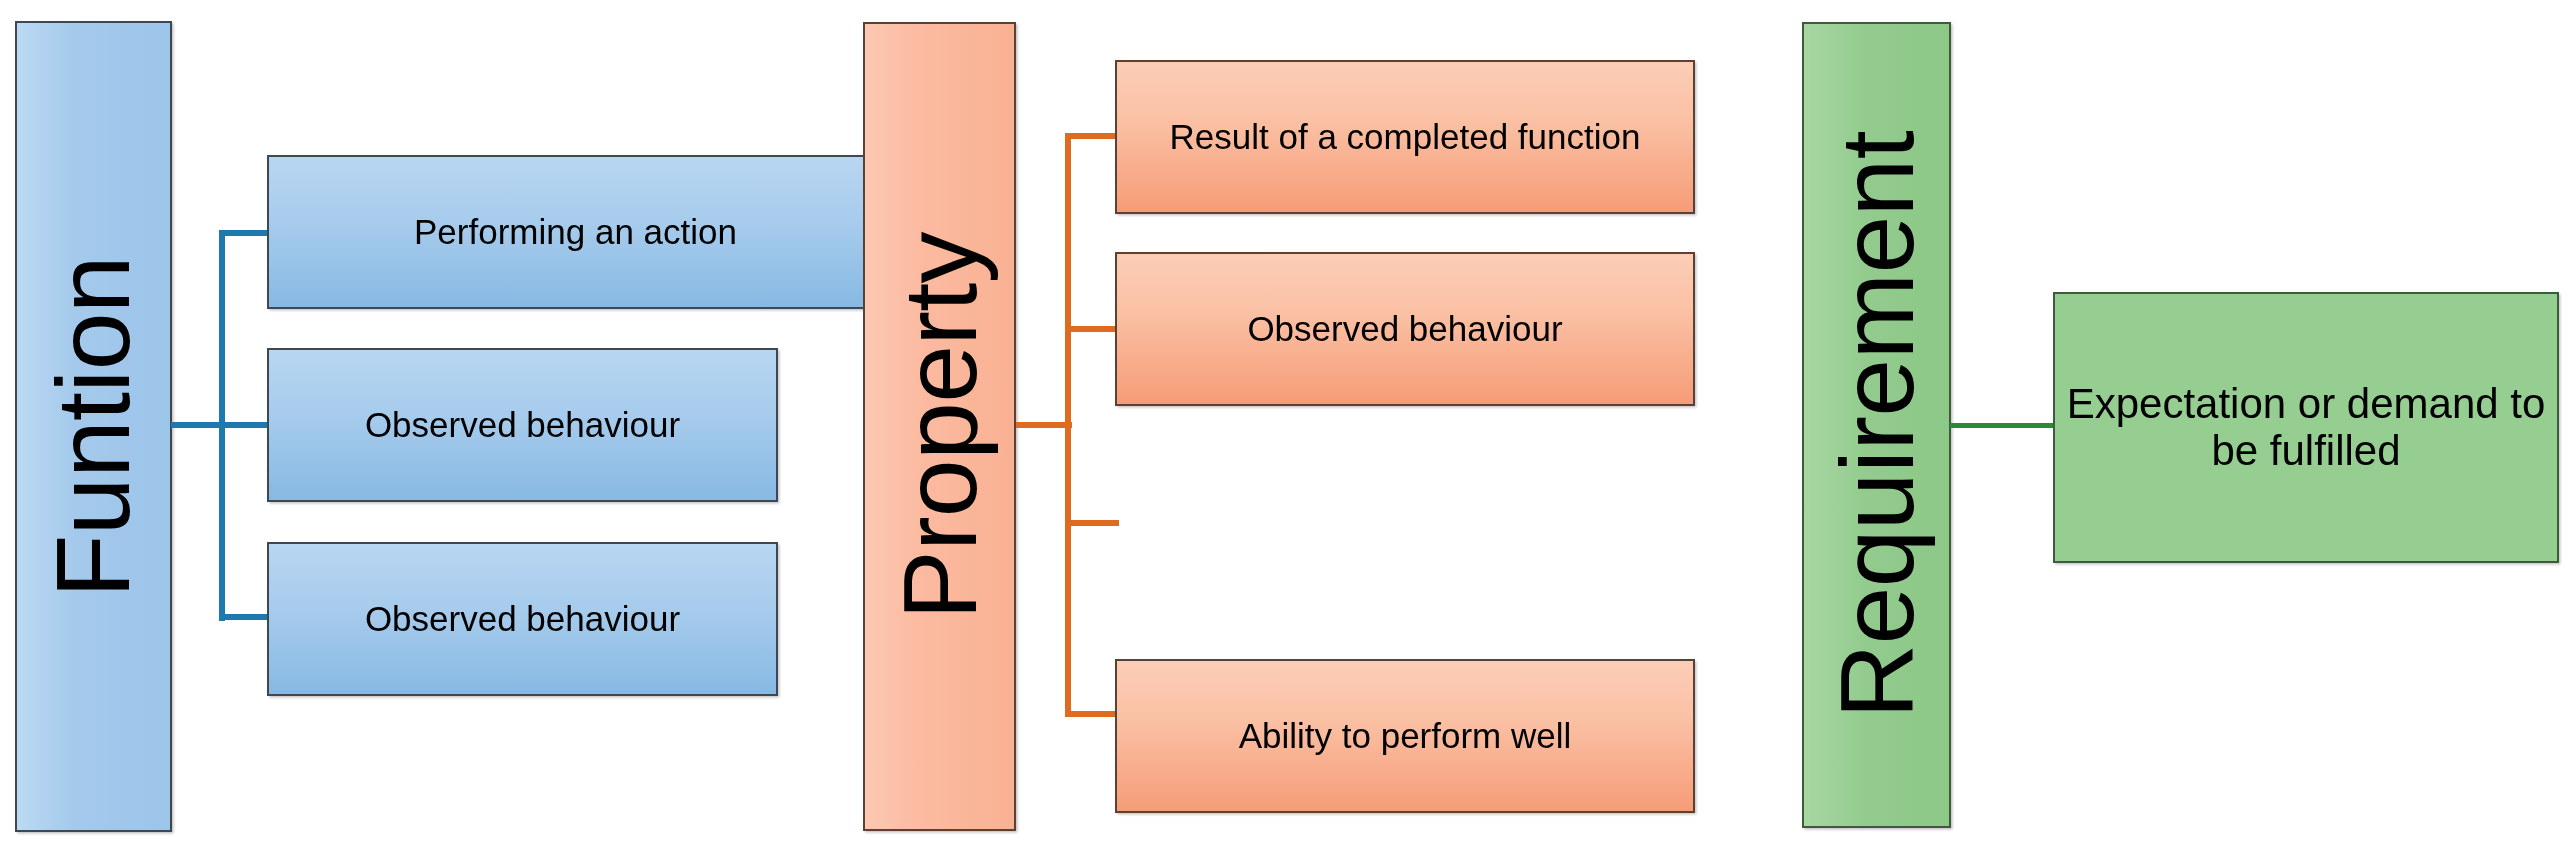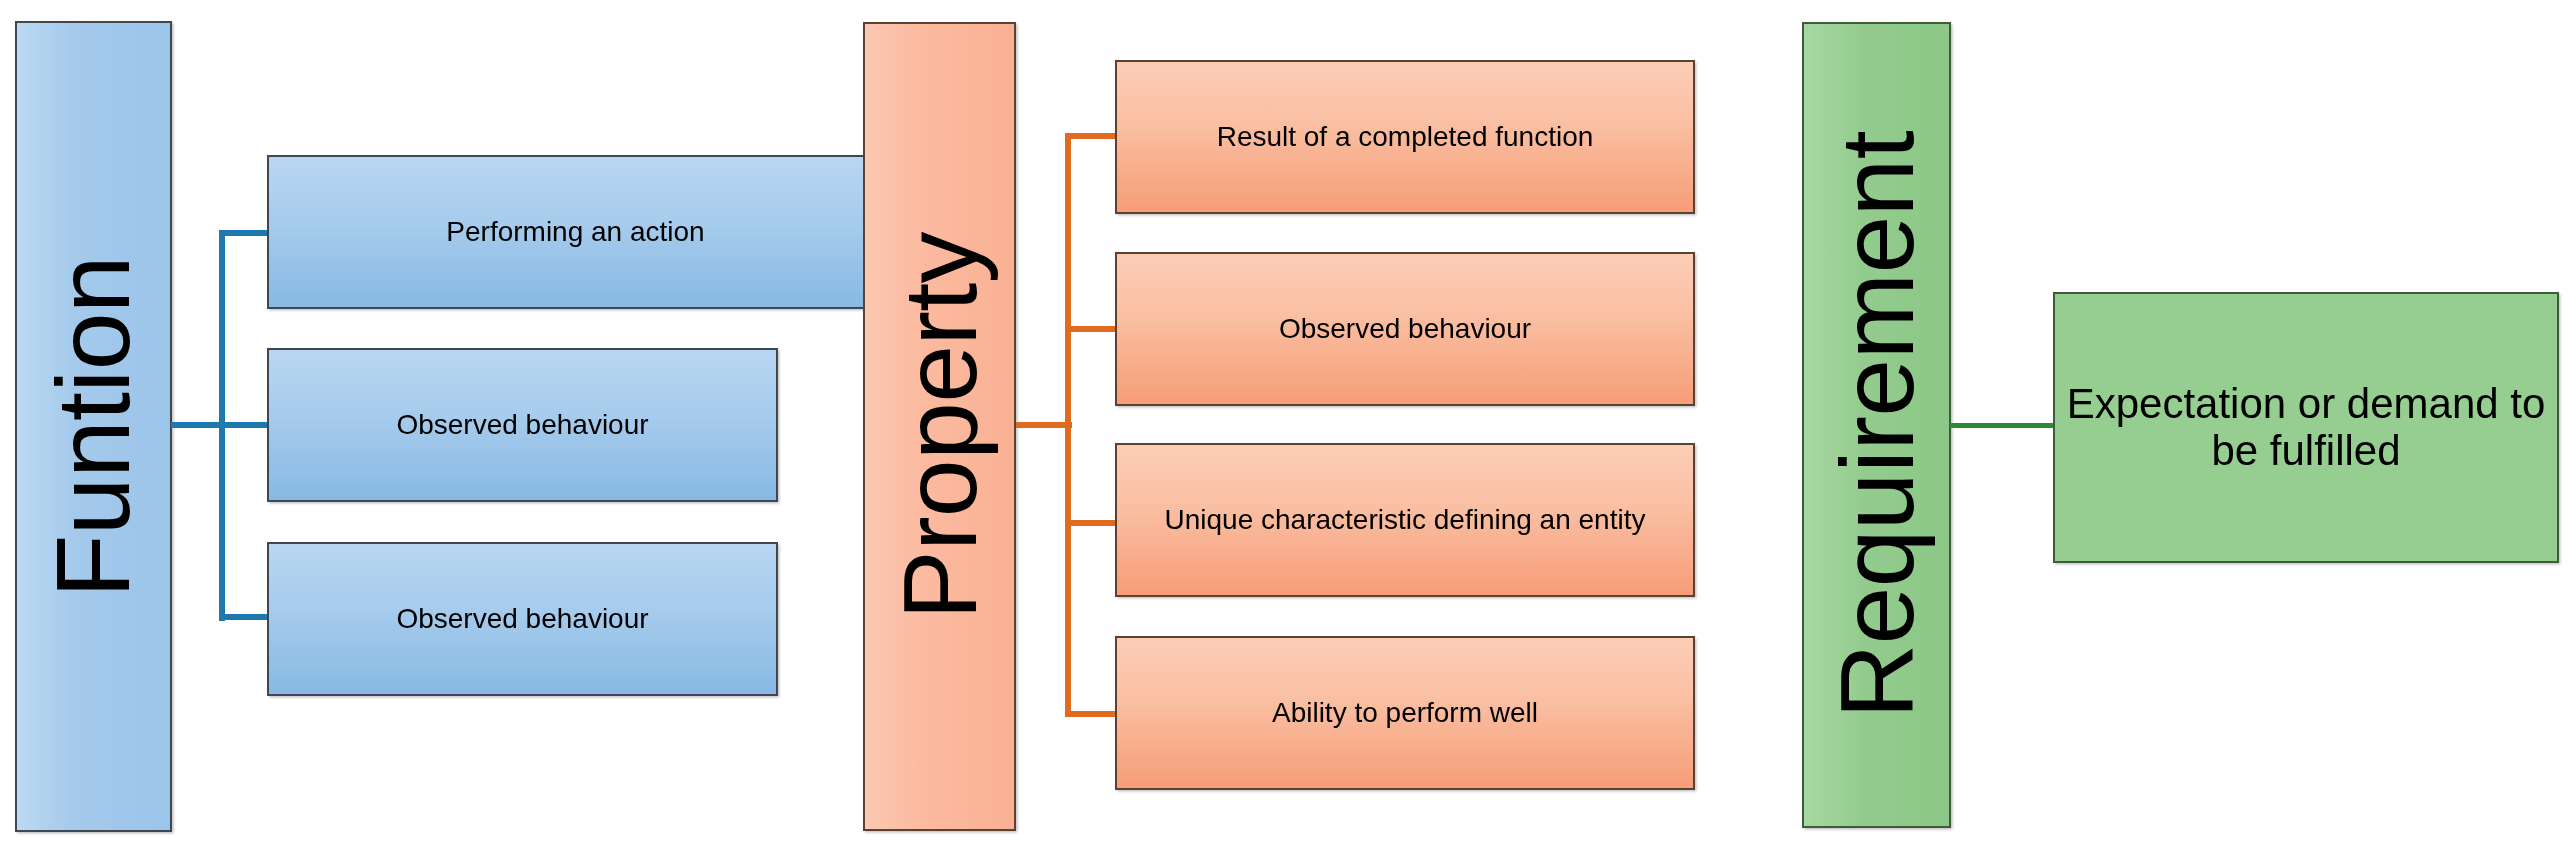--- a/index.html
+++ b/index.html
@@ -55,21 +55,21 @@
   .leaf {
     display: flex;
     align-items: center;
     justify-content: center;
     text-align: center;
     border: 2.1px solid #404753;
     box-shadow: 2.1px 2.1px 2.8px rgba(0,0,0,0.28);
     padding: 2.8px 9.7px;
   }
   .leaf .leaf-label {
-    font-size: 28px;
+    font-size: 35px;
     line-height: 1.10;
     color: #000000;
     font-weight: 400;
   }
   .leaf-blue {
     background: linear-gradient(to bottom, #B8D6F1 0%, #A6CBEC 45%, #87B9E3 100%);
     border-color: #3F4753;
   }
   .leaf-orange {
     background: linear-gradient(to bottom, #FCCDB6 0%, #FAC0A4 40%, #F69C77 100%);
@@ -123,24 +123,21 @@
   <div class="conn conn-orange" style="left:1065px; top:326px; width:54px; height:6.2px;"></div>
   <div class="conn conn-orange" style="left:1065px; top:520px; width:54px; height:6.2px;"></div>
   <div class="conn conn-orange" style="left:1065px; top:711px; width:54px; height:6.2px;"></div>
 
   <div class="abs leaf leaf-orange" style="left:1115px; top:60px; width:580px; height:154px;">
     <span class="leaf-label">Result of a completed function</span>
   </div>
   <div class="abs leaf leaf-orange" style="left:1115px; top:252px; width:580px; height:154px;">
     <span class="leaf-label">Observed behaviour</span>
   </div>
-  <div class="abs leaf leaf-orange" style="left:1115px; top:443px; width:580px; height:154px;">
-    <span class="leaf-label">Unique characteristic defining an entity</span>
-  </div>
-  <div class="abs leaf leaf-orange" style="left:1115px; top:636px; width:580px; height:154px;">
+  <div class="abs leaf leaf-orange" style="left:1115px; top:659px; width:580px; height:154px;">
     <span class="leaf-label">Ability to perform well</span>
   </div>
 
   <div class="abs spine spine-green" style="left:1802px; top:21.5px; width:149px; height:806px;">
     <span class="spine-label">Requirement</span>
   </div>
 
   <div class="conn conn-green" style="left:1950px; top:423px; width:105px; height:4.9px;"></div>
 
   <div class="abs leaf leaf-green" style="left:2053px; top:292px; width:506px; height:271px;text-align:center;">

